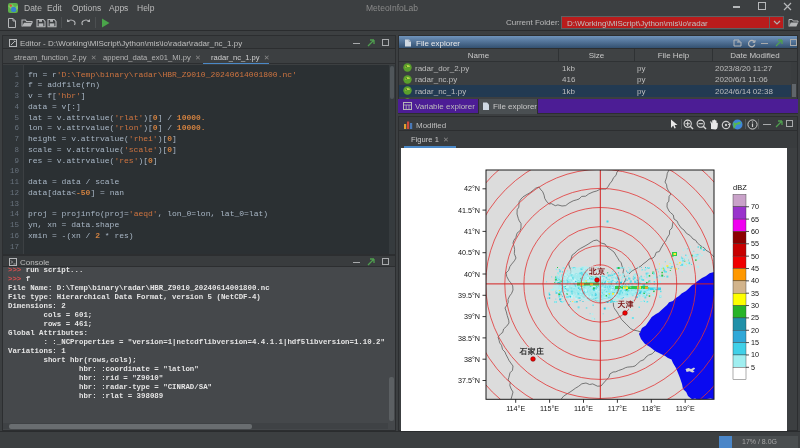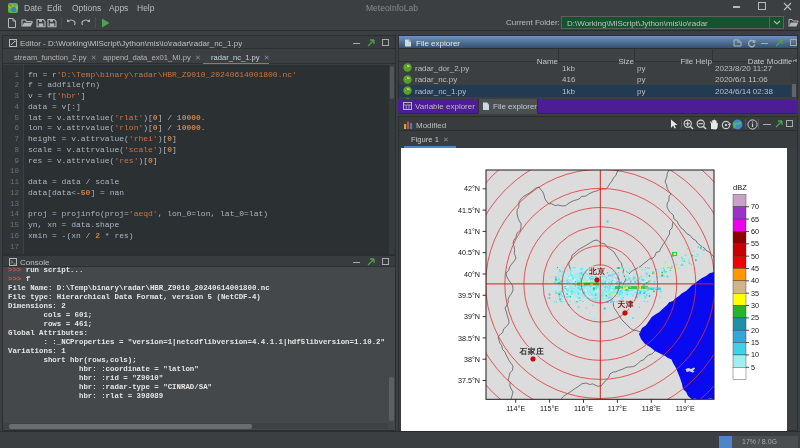--- a/index.html
+++ b/index.html
@@ -12,21 +12,21 @@
 .panel{position:absolute;background:#3c3f41;border:1px solid #2c2e30}
 .ptitle{position:absolute;left:0;top:0;right:0;height:13px;background:#393c3e;border-bottom:1px solid #2c2e30;color:#bfbfbf;font-size:8px}
 .ptext{position:absolute;left:17px;top:2.5px;white-space:nowrap}
 .tabbar{position:absolute;font-size:7.6px;color:#b4b4b4}
 .tab-x{color:#8a8a8a;font-size:7px}
 .code{font-family:"Liberation Mono",monospace;font-size:8px;white-space:pre;line-height:10.75px;color:#a9b7c6}
 .gut{font-family:"Liberation Mono",monospace;font-size:7.5px;color:#68727d;text-align:right;line-height:10.75px;white-space:pre}
 .s{color:#ce7440}.n{color:#d08040;font-weight:bold}.cm{color:#7e7e7e}
 .cons{font-family:"Liberation Mono",monospace;font-size:7.4px;font-weight:bold;line-height:9px;color:#e4e4e4;white-space:pre}
 .pr{color:#d05050}
-.th{position:absolute;font-size:8px;color:#c8c8c8;text-align:right;border-right:1px solid #2f3234;height:12px;padding-top:8px;background:#3f4244}
+.th{position:absolute;font-size:8px;color:#c8c8c8;text-align:center;border-right:1px solid #2f3234;height:12px;padding-top:2px;background:#3f4244}
 .trow{position:absolute;left:0;right:0;height:11.5px;font-size:8px;color:#bdbdbd}
 .tc{position:absolute;top:1.5px;white-space:nowrap}
 .axt{font:7.2px "Liberation Sans",sans-serif;fill:#111}
 .city{font:bold 7.8px "Liberation Sans",sans-serif;letter-spacing:0.5px;paint-order:stroke;stroke:#dcdcdc;stroke-width:2px}
 </style></head>
 <body>
 <div id="app">
 
 <div class="menubar">
   <span class="menu-item" style="left:24px">Date</span>
@@ -74,21 +74,21 @@
       <path d="M1 1 v3 h3 z" fill="#b4b6b8"></path>
     </svg>
     <svg class="abs" style="left:81px;top:18px" width="10" height="9" viewBox="0 0 10 9">
       <path d="M8.5 3.5 Q5 0.5 1.5 3.5 Q0.5 5 1.5 7" fill="none" stroke="#b4b6b8" stroke-width="1.2"></path>
       <path d="M9 1 v3 h-3 z" fill="#b4b6b8"></path>
     </svg>
     <svg class="abs" style="left:101px;top:17.5px" width="9" height="10" viewBox="0 0 9 10">
       <path d="M1 0.5 L8.5 5 L1 9.5 z" fill="#4aa54a"></path>
     </svg>
 <span class="abs" style="left:506px;top:18px;font-size:8px;color:#bbbbbb">Current Folder:</span>
-<div class="abs" style="left:561px;top:16px;width:223px;height:13px;background:#14532d;border:1px solid #5e6163">
+<div class="abs" style="left:561px;top:16px;width:223px;height:13px;background:#b91c1c;border:1px solid #5e6163">
   <span class="abs" style="left:5px;top:2px;font-size:8px;color:#c0c0c0;white-space:nowrap">D:\Working\MIScript\Jython\mis\io\radar</span>
   <div class="abs" style="right:0;top:0;width:14px;height:11px;border-left:1px solid #5e6163">
     <svg width="8" height="5" style="position:absolute;left:3px;top:3px">
           <path d="M1 1 L4 4 L7 1" stroke="#b0b0b0" stroke-width="1.2" fill="none"></path>
         </svg>
   </div>
 </div>
 <svg class="abs" style="left:788px;top:17.5px" width="11" height="10" viewBox="0 0 11 10">
       <path d="M1 8.5 V1.5 h3.2 l1 1.5 H10 v1.3" fill="none" stroke="#b4b6b8" stroke-width="1"></path>
       <path d="M1 8.5 L2.8 4.5 h7.4 L8.4 8.5 z" fill="#b4b6b8"></path>

